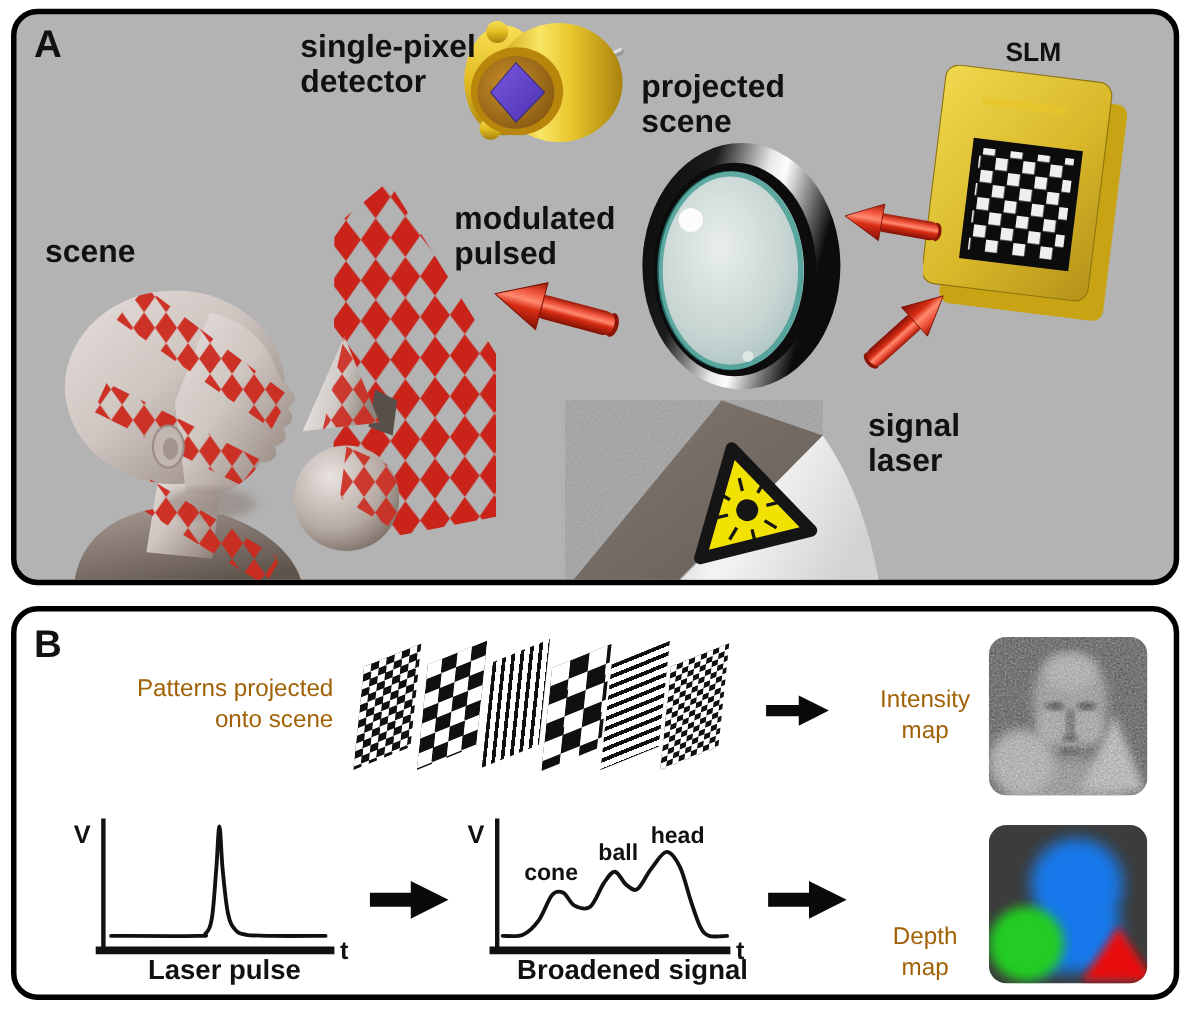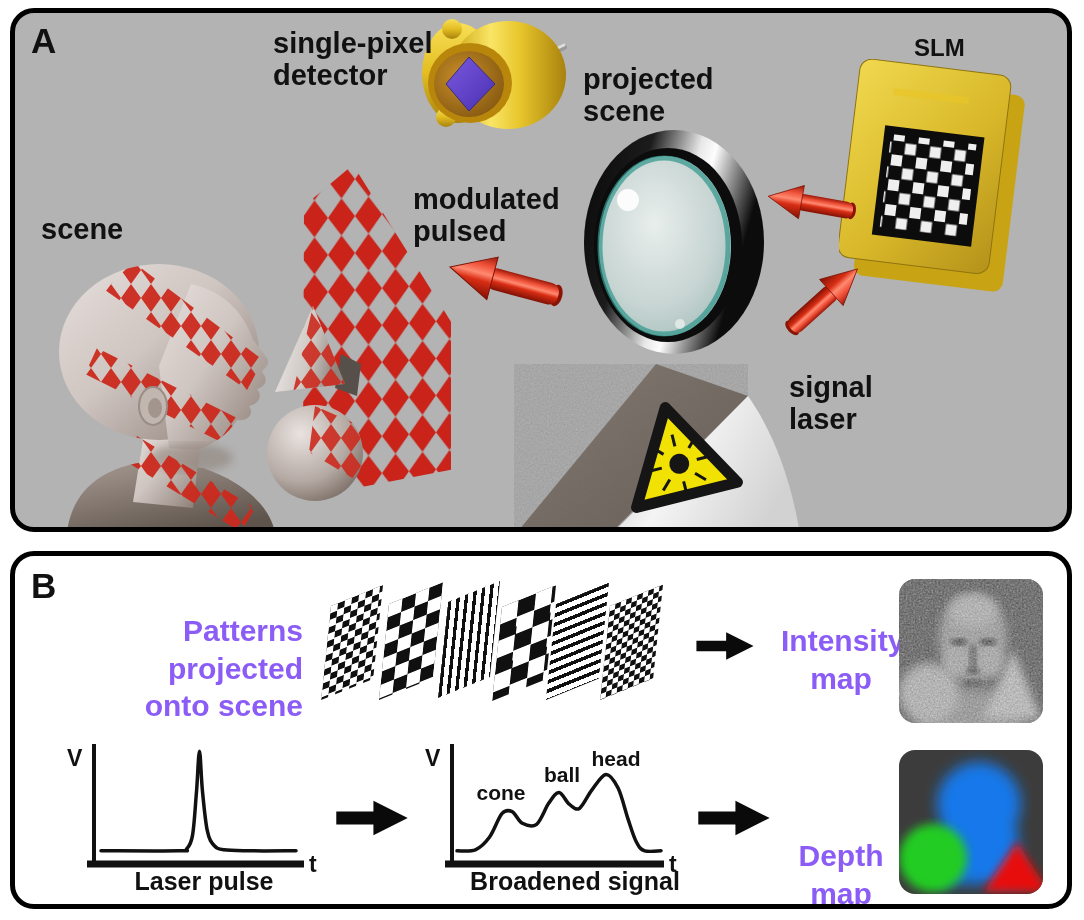--- a/index.html
+++ b/index.html
@@ -5,21 +5,21 @@
   html,body{margin:0;padding:0;background:#fff;}
   #fig{position:relative;width:1084px;height:920px;background:#fff;
        font-family:"Liberation Sans","DejaVu Sans",sans-serif;overflow:hidden;}
   .panel{position:absolute;border:5px solid #000;border-radius:24px;overflow:hidden;}
   #panelA{left:10px;top:8px;width:1052px;height:514px;background:#b3b3b3;}
   #panelB{left:10px;top:551px;width:1052px;height:348px;background:#fff;}
   .abs{position:absolute;}
   .lbl{font-weight:bold;color:#111;line-height:1.12;}
   .panel-letter{font-size:35px;}
   .lblA{font-size:29px;}
-  .cap22{font-size:30px;font-weight:bold;color:#8b5cf6;line-height:1.25;}
+  .cap22{font-size:22px;font-weight:normal;color:#a16207;line-height:1.25;}
   .tc{text-align:center;}
   .tr{text-align:right;}
   svg text{font-family:"Liberation Sans","DejaVu Sans",sans-serif;}
   .pat{position:absolute;transform:skew(-6deg,-22deg);transform-origin:0 0;}
   .pat-chk{background:repeating-conic-gradient(#101010 0 25%, transparent 0 50%);}
   .redpat{transform:skewY(-4deg);}
 </style>
 </head>
 <body>
 

